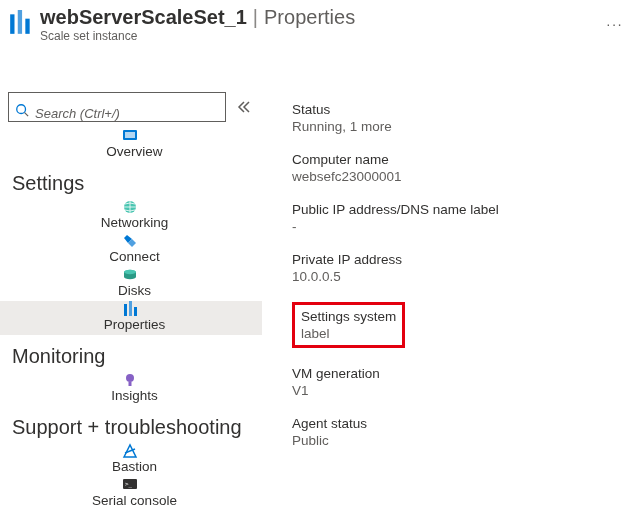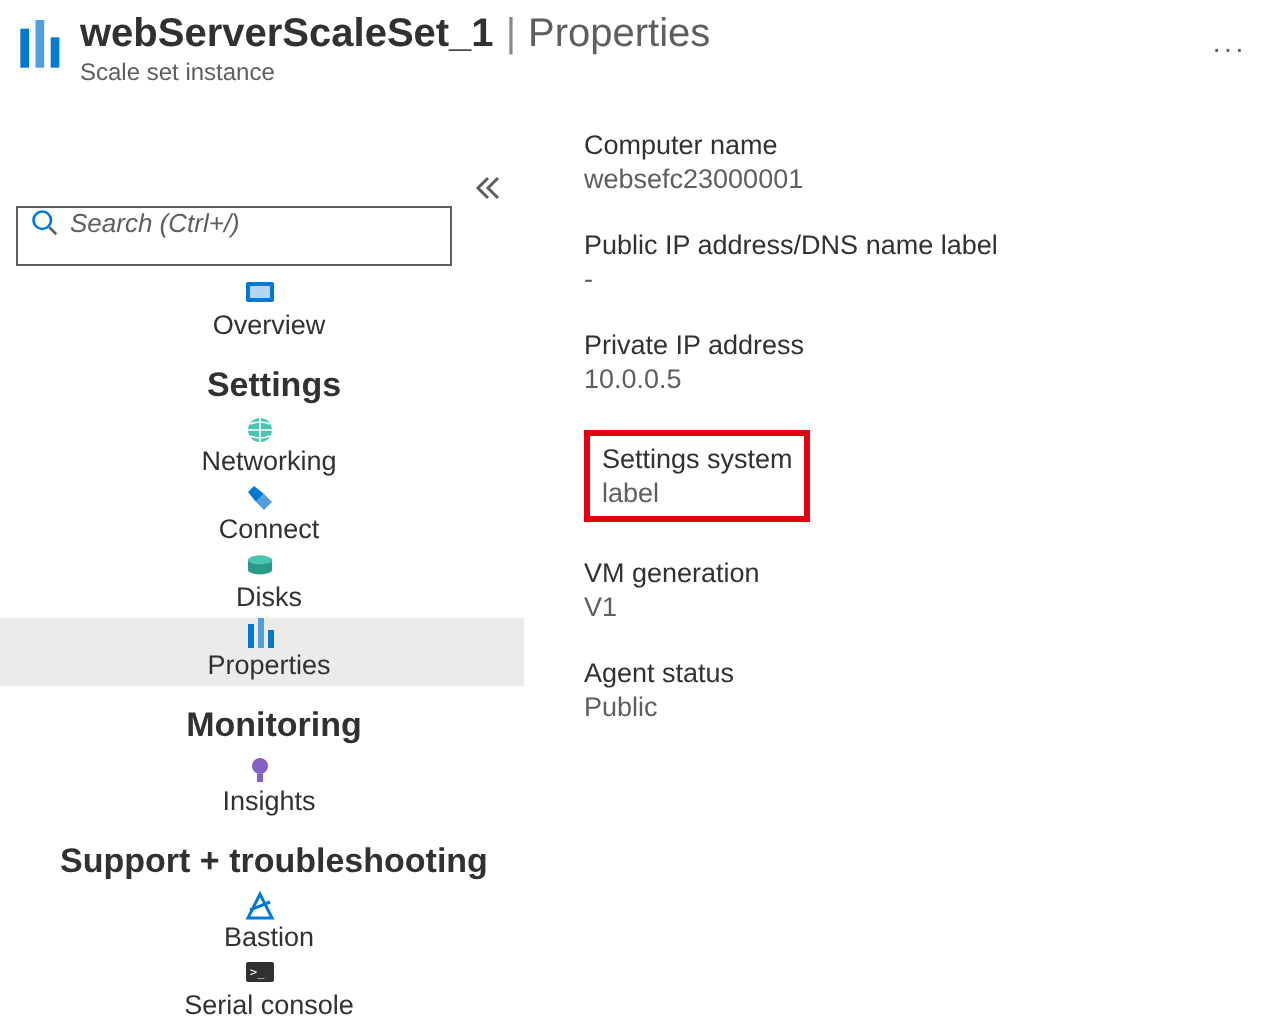--- a/index.html
+++ b/index.html
@@ -1,42 +1,42 @@
 <!DOCTYPE html>
 <html><head>
 <meta charset="utf-8">
 <style>
   * { box-sizing: border-box; margin: 0; padding: 0; }
   html, body { width: 633px; height: 512px; font-family: "Segoe UI", Arial, sans-serif; color: #323130; background: #fff; overflow: hidden; }
-  .root { display: flex; flex-direction: column; width: 100%; height: 100%; }
+  .root { display: flex; flex-direction: column; width: 100%; height: 100%; gap: 37px; }
 
   
   .header { display: flex; align-items: flex-start; padding: 6px 10px 8px 8px; }
   .header-icon { width: 26px; height: 26px; margin-right: 6px; margin-top: 4px; flex: 0 0 auto; }
   .header-titles { flex: 1 1 auto; }
   .title-line { display: flex; align-items: baseline; gap: 4px; font-size: 20px; font-weight: 600; color: #323130; }
   .title-sep { color: #8a8886; font-weight: 400; margin: 0 2px; }
   .title-page { font-weight: 400; color: #605e5c; font-size: 20px; }
   .subtitle { font-size: 12px; color: #605e5c; margin-top: 0px; }
   .more-dots { margin-left: 12px; margin-top: 10px; color: #605e5c; font-size: 14px; letter-spacing: 1px; cursor: pointer; }
 
   
   .body { display: flex; flex: 1 1 auto; overflow: hidden; }
 
   
   .sidebar { width: 262px; flex: 0 0 262px; padding: 4px 0 0 8px; }
   .search-row { display: flex; align-items: center; margin-bottom: 6px; }
-  .search-box { display: flex; align-items: flex-start; border: 1px solid #605e5c; height: 30px; padding: 0 6px; width: 218px; background: #fff; margin-top: 48px; }
+  .search-box { display: flex; align-items: flex-end; border: 1px solid #605e5c; height: 30px; padding: 0 6px; width: 218px; background: #fff; }
   .search-box svg { width: 14px; height: 14px; margin-right: 6px; flex: 0 0 auto; }
   .search-input { border: none; outline: none; font-size: 13px; color: #323130; width: 100%; background: transparent; font-style: italic; }
   .search-input::placeholder { color: #605e5c; font-style: italic; }
   .collapse-chevrons { margin-left: 10px; color: #605e5c; cursor: pointer; }
   .collapse-chevrons svg { width: 16px; height: 16px; display:block; }
 
-  .nav-section-title { font-size: 17px; font-weight: 700; color: #323130; padding: 10px 0 4px 4px; text-align: center; }
+  .nav-section-title { font-size: 20px; font-weight: 400; color: #323130; padding: 10px 0 4px 4px; }
   .nav-item { display: flex; align-items: center; height: 34px; padding: 0 8px 0 4px; font-size: 13.5px; cursor: pointer; border-left: 3px solid transparent; margin-left: -8px; padding-left: 12px; flex-direction: column; }
   .nav-item.active { background: #edebe9; }
   .nav-icon { width: 16px; height: 16px; margin-right: 10px; display: inline-flex; align-items: center; justify-content: center; flex: 0 0 16px; }
   .nav-icon svg { width: 16px; height: 16px; }
   .nav-label { color: #323130; }
 
   
   .main { flex: 1 1 auto; padding: 14px 10px 10px 30px; font-size: 13.5px; overflow: auto; }
   .prop-block { margin-bottom: 18px; }
   .prop-label { color: #323130; margin-bottom: 2px; }
@@ -178,20 +178,24 @@
               <text x="3" y="9" font-size="6" fill="#fff" font-family="monospace">&gt;_</text>
             </svg>
         </span>
         <span class="nav-label">Serial console</span>
       </div>
 
     </div>
 
     <div class="main">
 
+      <div class="prop-block">
+        <div class="prop-label">Status</div>
+        <div class="prop-value">Running, 1 more</div>
+      </div>
 
       <div class="prop-block">
         <div class="prop-label">Computer name</div>
         <div class="prop-value">websefc23000001</div>
       </div>
 
       <div class="prop-block">
         <div class="prop-label">Public IP address/DNS name label</div>
         <div class="prop-value">-</div>
       </div>

